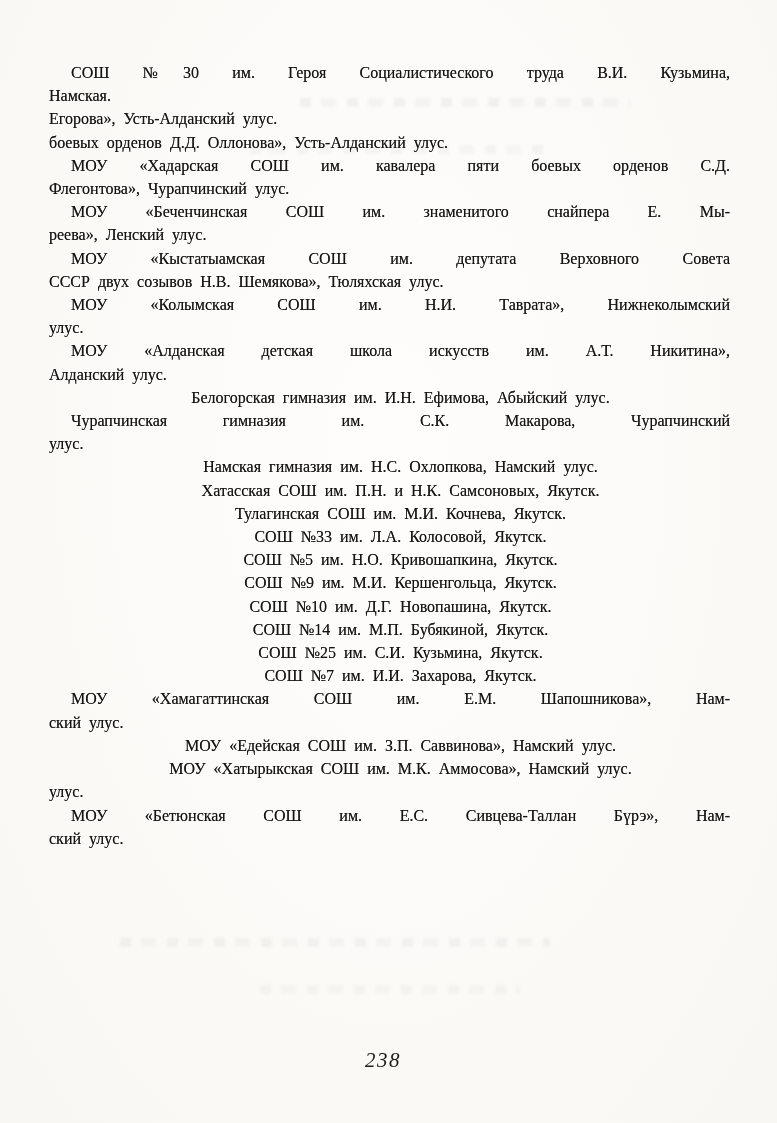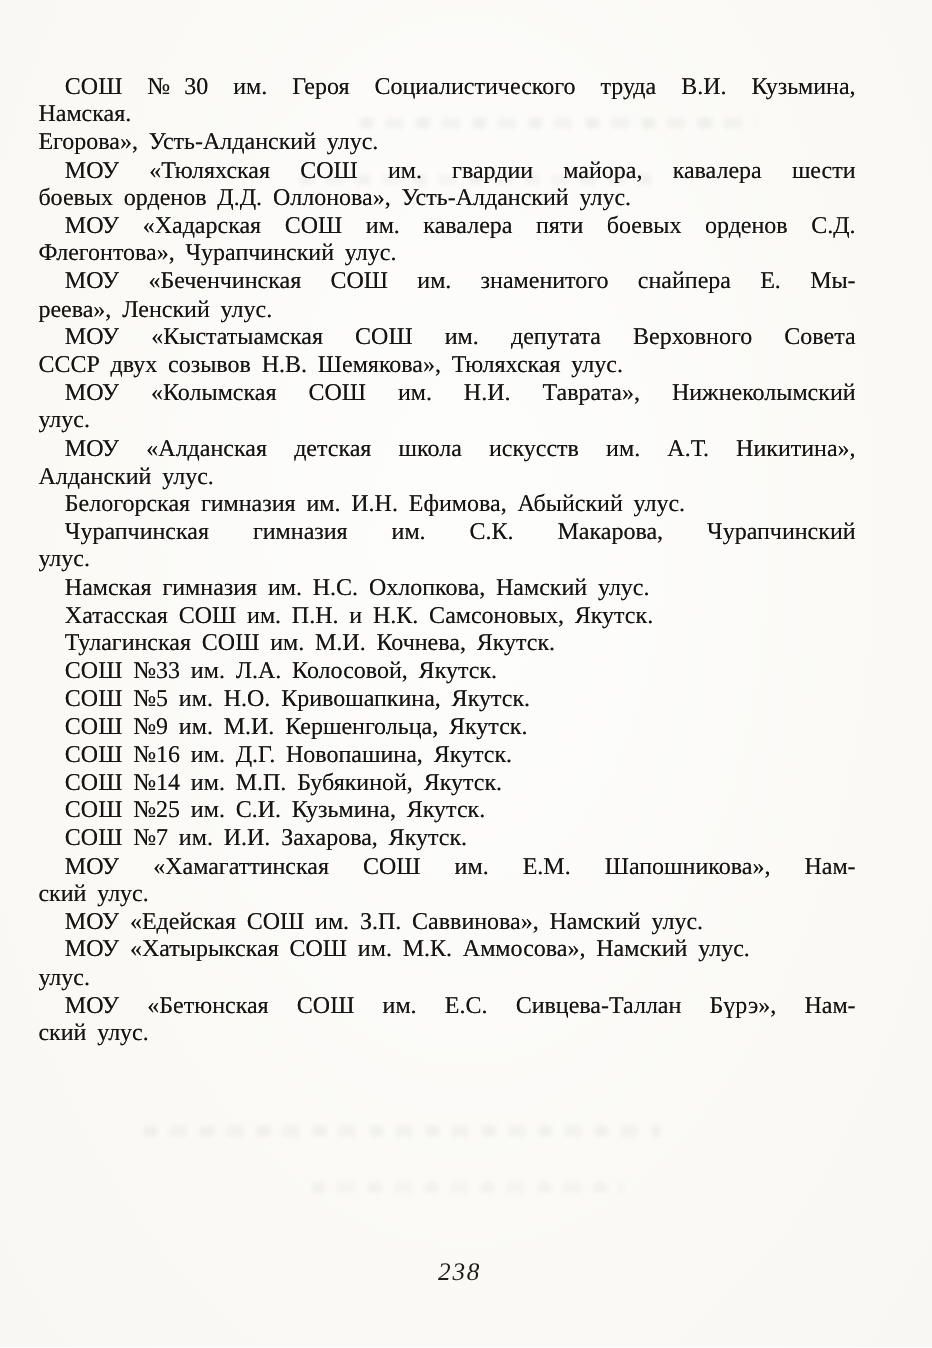--- a/index.html
+++ b/index.html
@@ -15,36 +15,37 @@
   .page {
     position: relative;
     width: 777px;
     height: 1123px;
     background:
       radial-gradient(ellipse at 50% 40%, rgba(255,255,255,0.6) 0%, rgba(0,0,0,0.015) 100%);
     background-color: #fcfbf7;
   }
   .text-block {
     position: absolute;
-    left: 32px;
+    left: 49px;
     top: 61px;
     width: 681px;
     color: #151412;
-    font-size: 20px;
+    font-size: 16px;
     line-height: 23.2px;
     word-spacing: 4px;
     text-shadow: 0 0 0.45px rgba(20,18,15,0.65);
     font-family: Liberation Serif, serif;
   }
   .line {
     text-align: left;
     white-space: normal;
   }
   .line.first {
     text-indent: 22px;
+    text-align: center;
   }
   .line.fill {
     text-align: justify;
     text-align-last: justify;
   }
   .page-number {
     position: absolute;
     left: 17px;
     right: 28px;
     top: 1048px;
@@ -78,42 +79,41 @@
 <div class="page" style="background-color: rgb(252, 251, 247);">
   <div class="ghost g1"></div>
   <div class="ghost g2"></div>
   <div class="ghost g3"></div>
   <div class="ghost g4"></div>
 
   <div class="text-block" id="text-block" style="color: rgb(21, 20, 18);">
       <div class="line first fill">СОШ №30 им. Героя Социалистического труда В.И. Кузьмина,</div>
       <div class="line">Намская.</div>
       <div class="line">Егорова», Усть-Алданский улус.</div>
-      <div class="line first fill">МОУ «Тюляхская СОШ им. гвардии майора, кавалера шести</div>
       <div class="line">боевых орденов Д.Д. Оллонова», Усть-Алданский улус.</div>
       <div class="line first fill">МОУ «Хадарская СОШ им. кавалера пяти боевых орденов С.Д.</div>
       <div class="line">Флегонтова», Чурапчинский улус.</div>
       <div class="line first fill">МОУ «Беченчинская СОШ им. знаменитого снайпера Е. Мы-</div>
       <div class="line">реева», Ленский улус.</div>
       <div class="line first fill">МОУ «Кыстатыамская СОШ им. депутата Верховного Совета</div>
       <div class="line">СССР двух созывов Н.В. Шемякова», Тюляхская улус.</div>
       <div class="line first fill">МОУ «Колымская СОШ им. Н.И. Таврата», Нижнеколымский</div>
       <div class="line">улус.</div>
       <div class="line first fill">МОУ «Алданская детская школа искусств им. А.Т. Никитина»,</div>
       <div class="line">Алданский улус.</div>
       <div class="line first">Белогорская гимназия им. И.Н. Ефимова, Абыйский улус.</div>
       <div class="line first fill">Чурапчинская гимназия им. С.К. Макарова, Чурапчинский</div>
       <div class="line">улус.</div>
       <div class="line first">Намская гимназия им. Н.С. Охлопкова, Намский улус.</div>
       <div class="line first">Хатасская СОШ им. П.Н. и Н.К. Самсоновых, Якутск.</div>
       <div class="line first">Тулагинская СОШ им. М.И. Кочнева, Якутск.</div>
       <div class="line first">СОШ №33 им. Л.А. Колосовой, Якутск.</div>
       <div class="line first">СОШ №5 им. Н.О. Кривошапкина, Якутск.</div>
       <div class="line first">СОШ №9 им. М.И. Кершенгольца, Якутск.</div>
-      <div class="line first">СОШ №16 им. Д.Г. Новопашина, Якутск.</div>
+      <div class="line first">СОШ №10 им. Д.Г. Новопашина, Якутск.</div>
       <div class="line first">СОШ №14 им. М.П. Бубякиной, Якутск.</div>
       <div class="line first">СОШ №25 им. С.И. Кузьмина, Якутск.</div>
       <div class="line first">СОШ №7 им. И.И. Захарова, Якутск.</div>
       <div class="line first fill">МОУ «Хамагаттинская СОШ им. Е.М. Шапошникова», Нам-</div>
       <div class="line">ский улус.</div>
       <div class="line first">МОУ «Едейская СОШ им. З.П. Саввинова», Намский улус.</div>
       <div class="line first">МОУ «Хатырыкская СОШ им. М.К. Аммосова», Намский улус.</div>
       <div class="line">улус.</div>
       <div class="line first fill">МОУ «Бетюнская СОШ им. Е.С. Сивцева-Таллан Бүрэ», Нам-</div>
       <div class="line">ский улус.</div>

